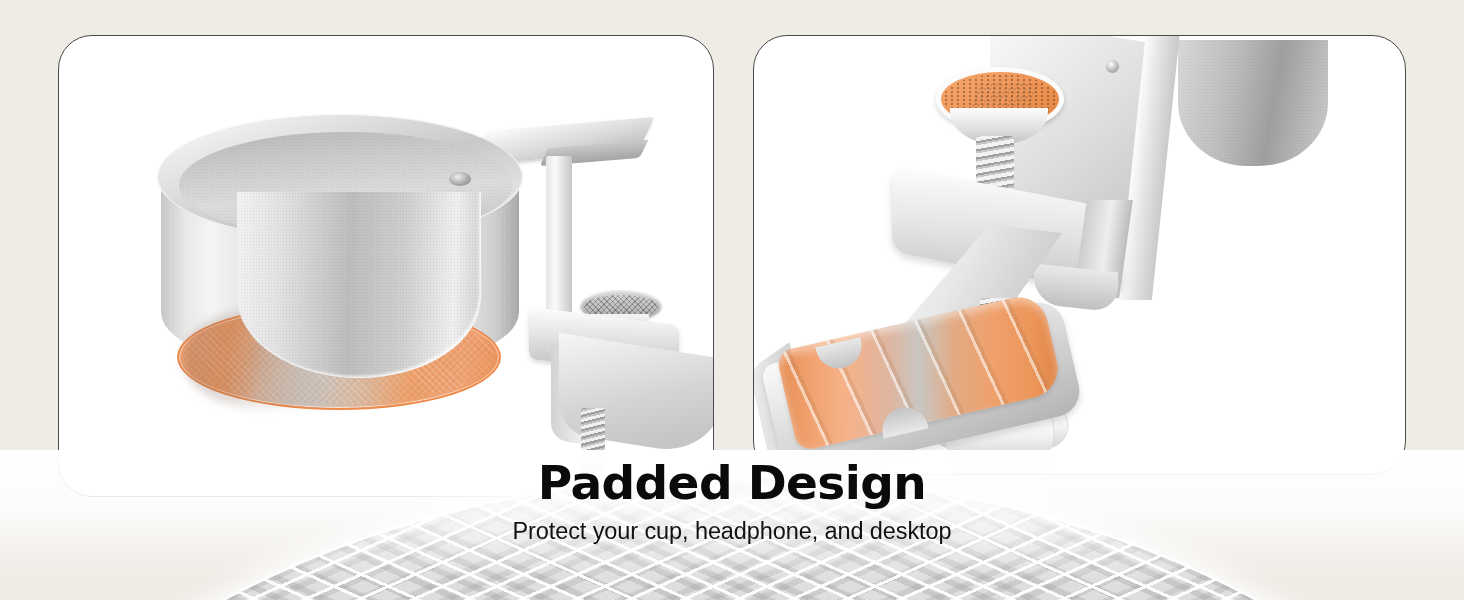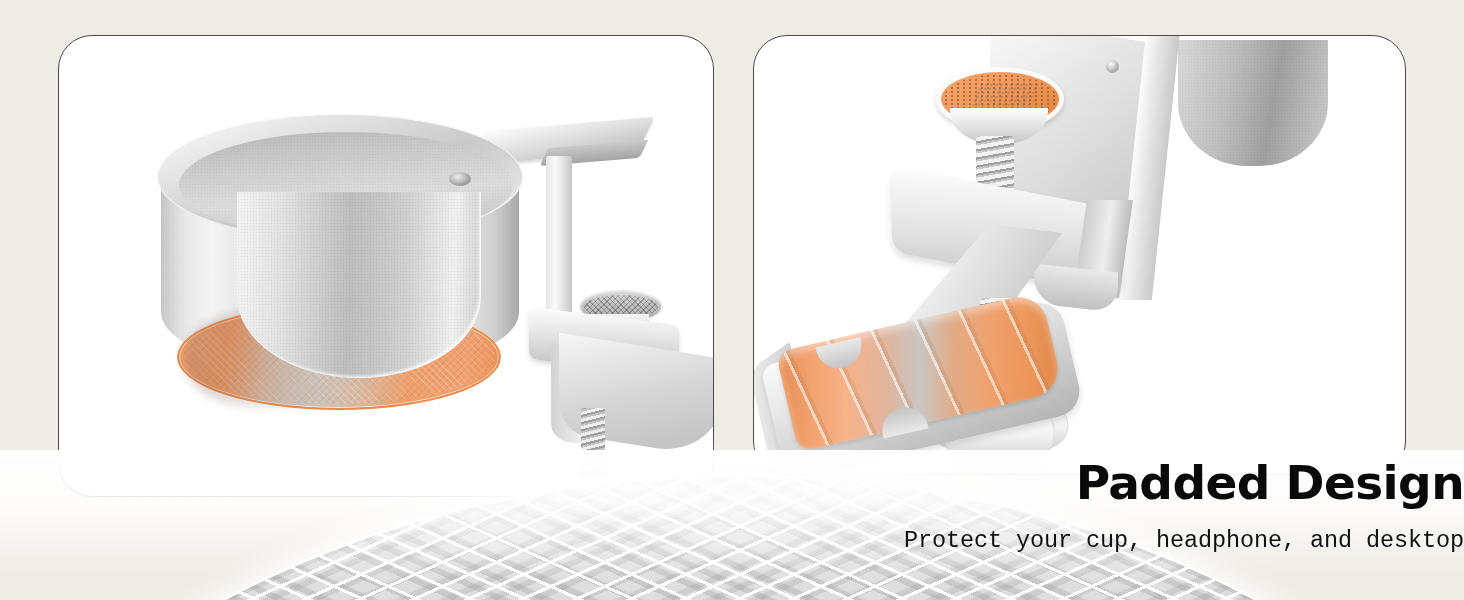--- a/index.html
+++ b/index.html
@@ -382,39 +382,39 @@
     background:linear-gradient(180deg,#e9e9e9,#c3c3c3);
     border-radius:0 0 24px 24px;
   }
   .rrest-notch1{ left:40px; top:4px; }
   .rrest-notch2{ left:86px; top:82px; transform:rotate(180deg); }
 
   
   .caption{
     position:absolute;
     left:0; right:0; top:458px;
-    text-align:right;
+    text-align:center;
     z-index:40;
   }
   .cap-title{
     font-size:47px;
     font-weight:700;
     color:#0a0a0a;
     letter-spacing:-0.6px;
     line-height:1.05;
     font-family:"DejaVu Sans","Liberation Sans",sans-serif;
   }
   .cap-sub{
-    margin-top:22px;
+    margin-top:12px;
     font-size:23.5px;
     font-weight:400;
     color:#121212;
     line-height:1.06;
     letter-spacing:-0.1px;
-    font-family:Liberation Mono, monospace;
+    font-family:Liberation Sans, sans-serif;
   }
 </style>
 </head>
 <body>
 
 <div id="stage">
 
   <div class="panel" id="panel-left">
     <div class="scene">
 

